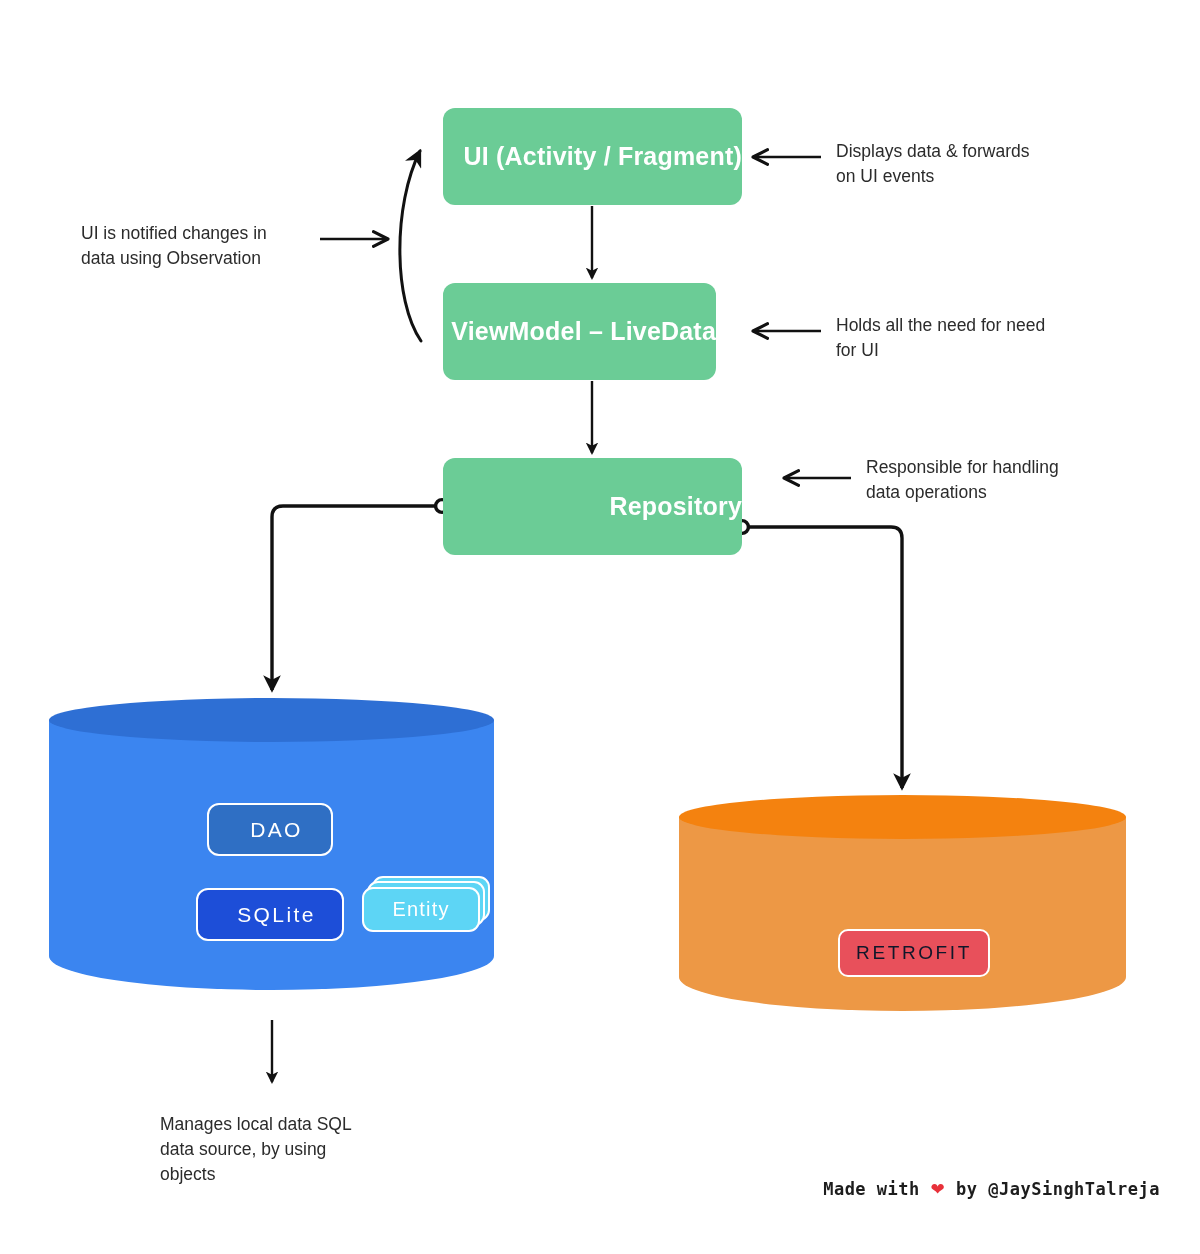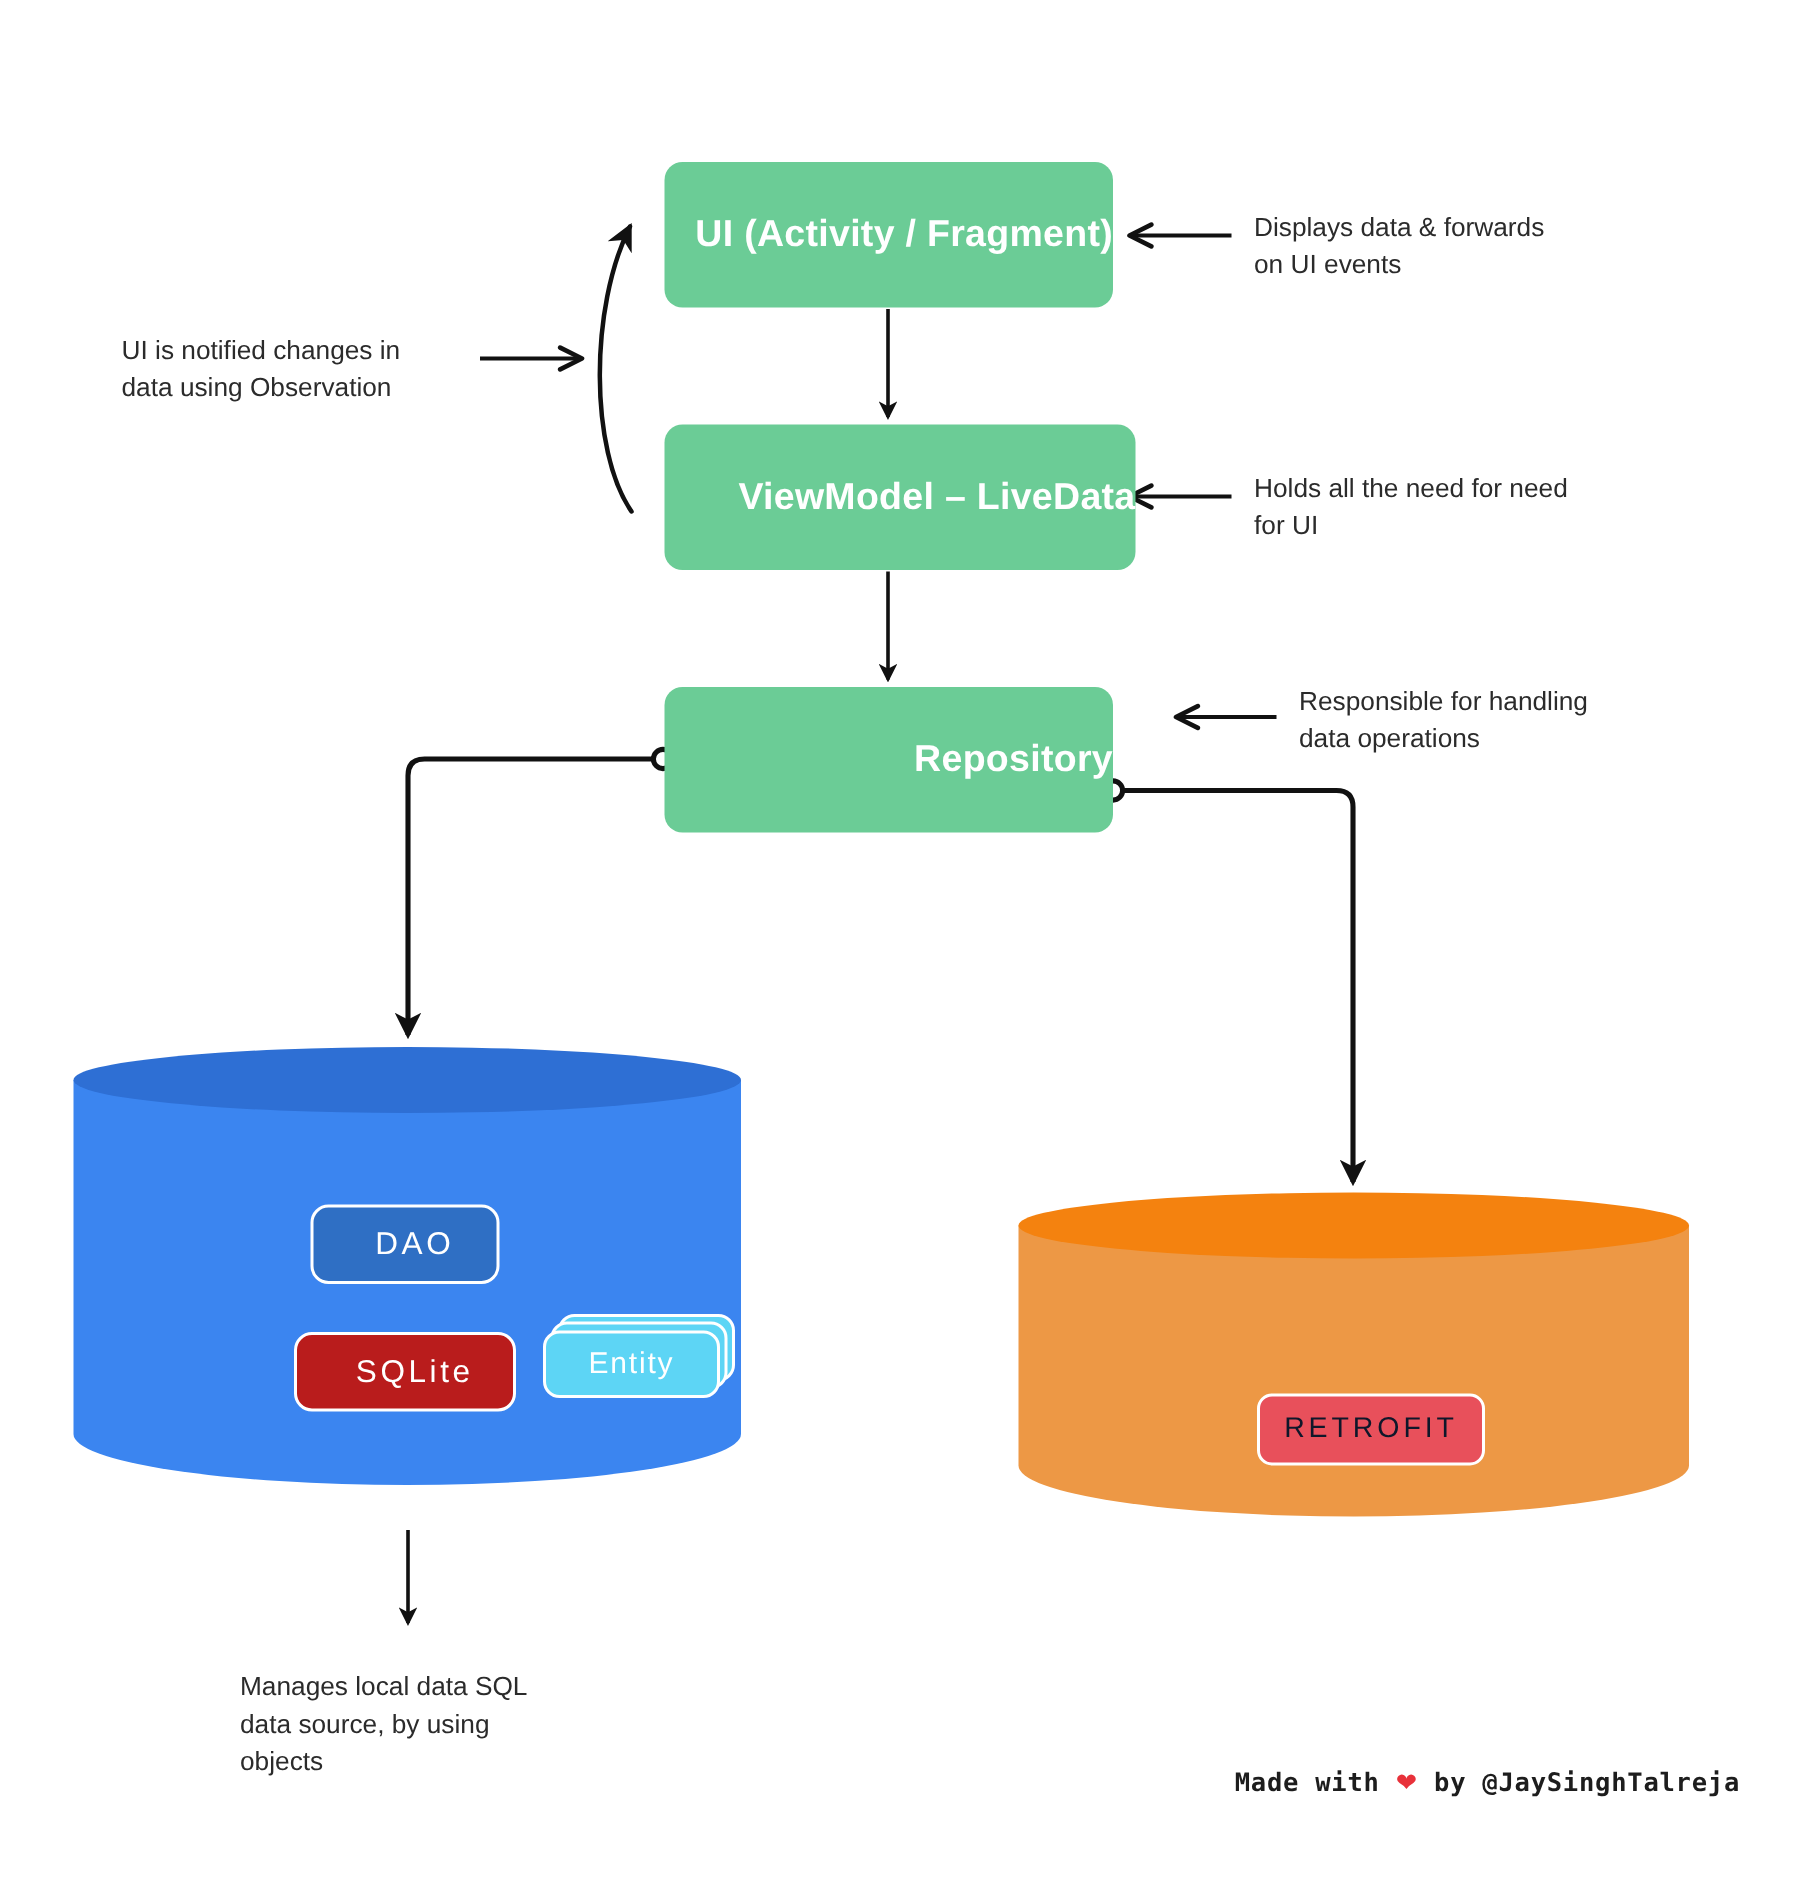--- a/index.html
+++ b/index.html
@@ -34,21 +34,21 @@
     align-items: center;
     justify-content: flex-end;
     color: #ffffff;
     font-size: 25px;
     font-weight: 600;
     letter-spacing: 0.2px;
     text-align: center;
     box-sizing: border-box;
   }
   #box-ui        { left: 443px; top: 108px;  width: 299px; height: 97px; }
-  #box-viewmodel { left: 443px; top: 283px;  width: 314px; height: 97px; }
+  #box-viewmodel { left: 443px; top: 283px;  width: 273px; height: 97px; }
   #box-repository{ left: 443px; top: 458px;  width: 299px; height: 97px; }
 
   
   .note {
     position: absolute;
     color: #2b2b2b;
     font-size: 17.5px;
     line-height: 25px;
     font-weight: 400;
     white-space: pre-line;
@@ -108,21 +108,21 @@
     justify-content: center;
     color: #ffffff;
     border-radius: 12px;
     border: 2px solid #ffffff;
     font-size: 21px;
     font-weight: 500;
     letter-spacing: 2.4px;
     padding-left: 13px;
   }
   #chip-dao    { left: 207px; top: 803px; width: 126px; height: 53px; background: #2f6fc4; }
-  #chip-sqlite { left: 196px; top: 888px; width: 148px; height: 53px; background: #b91c1c; }
+  #chip-sqlite { left: 196px; top: 888px; width: 148px; height: 53px; background: #1d4ed8; }
 
   #entity-stack { position: absolute; left: 362px; top: 876px; width: 128px; height: 58px; }
   .entity-card {
     position: absolute;
     box-sizing: border-box;
     width: 118px;
     height: 45px;
     border-radius: 11px;
     border: 2px solid #ffffff;
     background: #5dd5f5;

